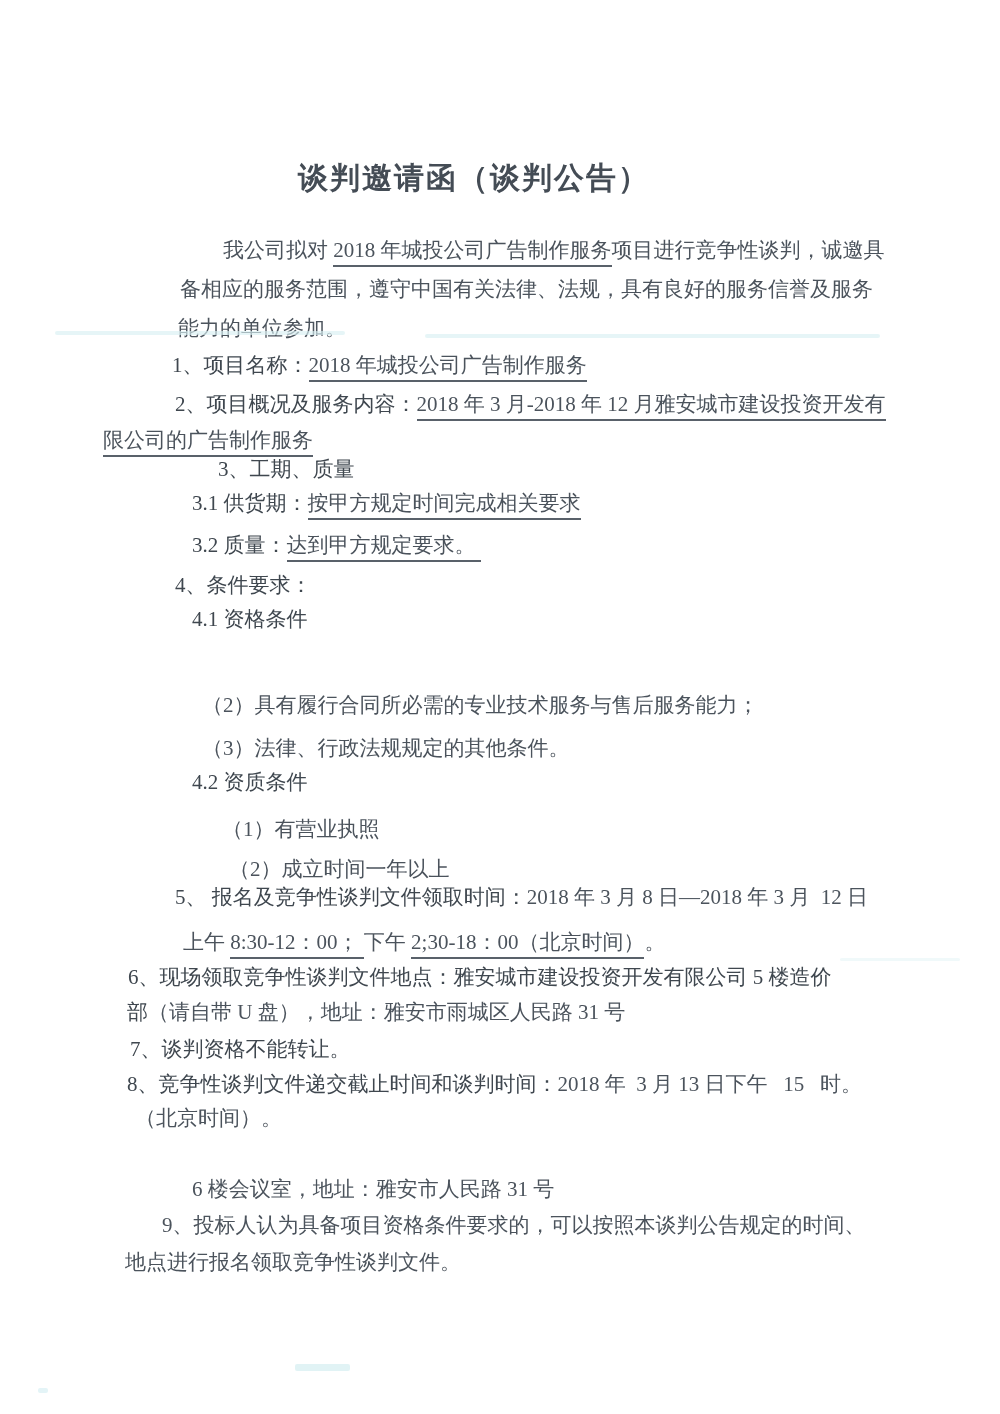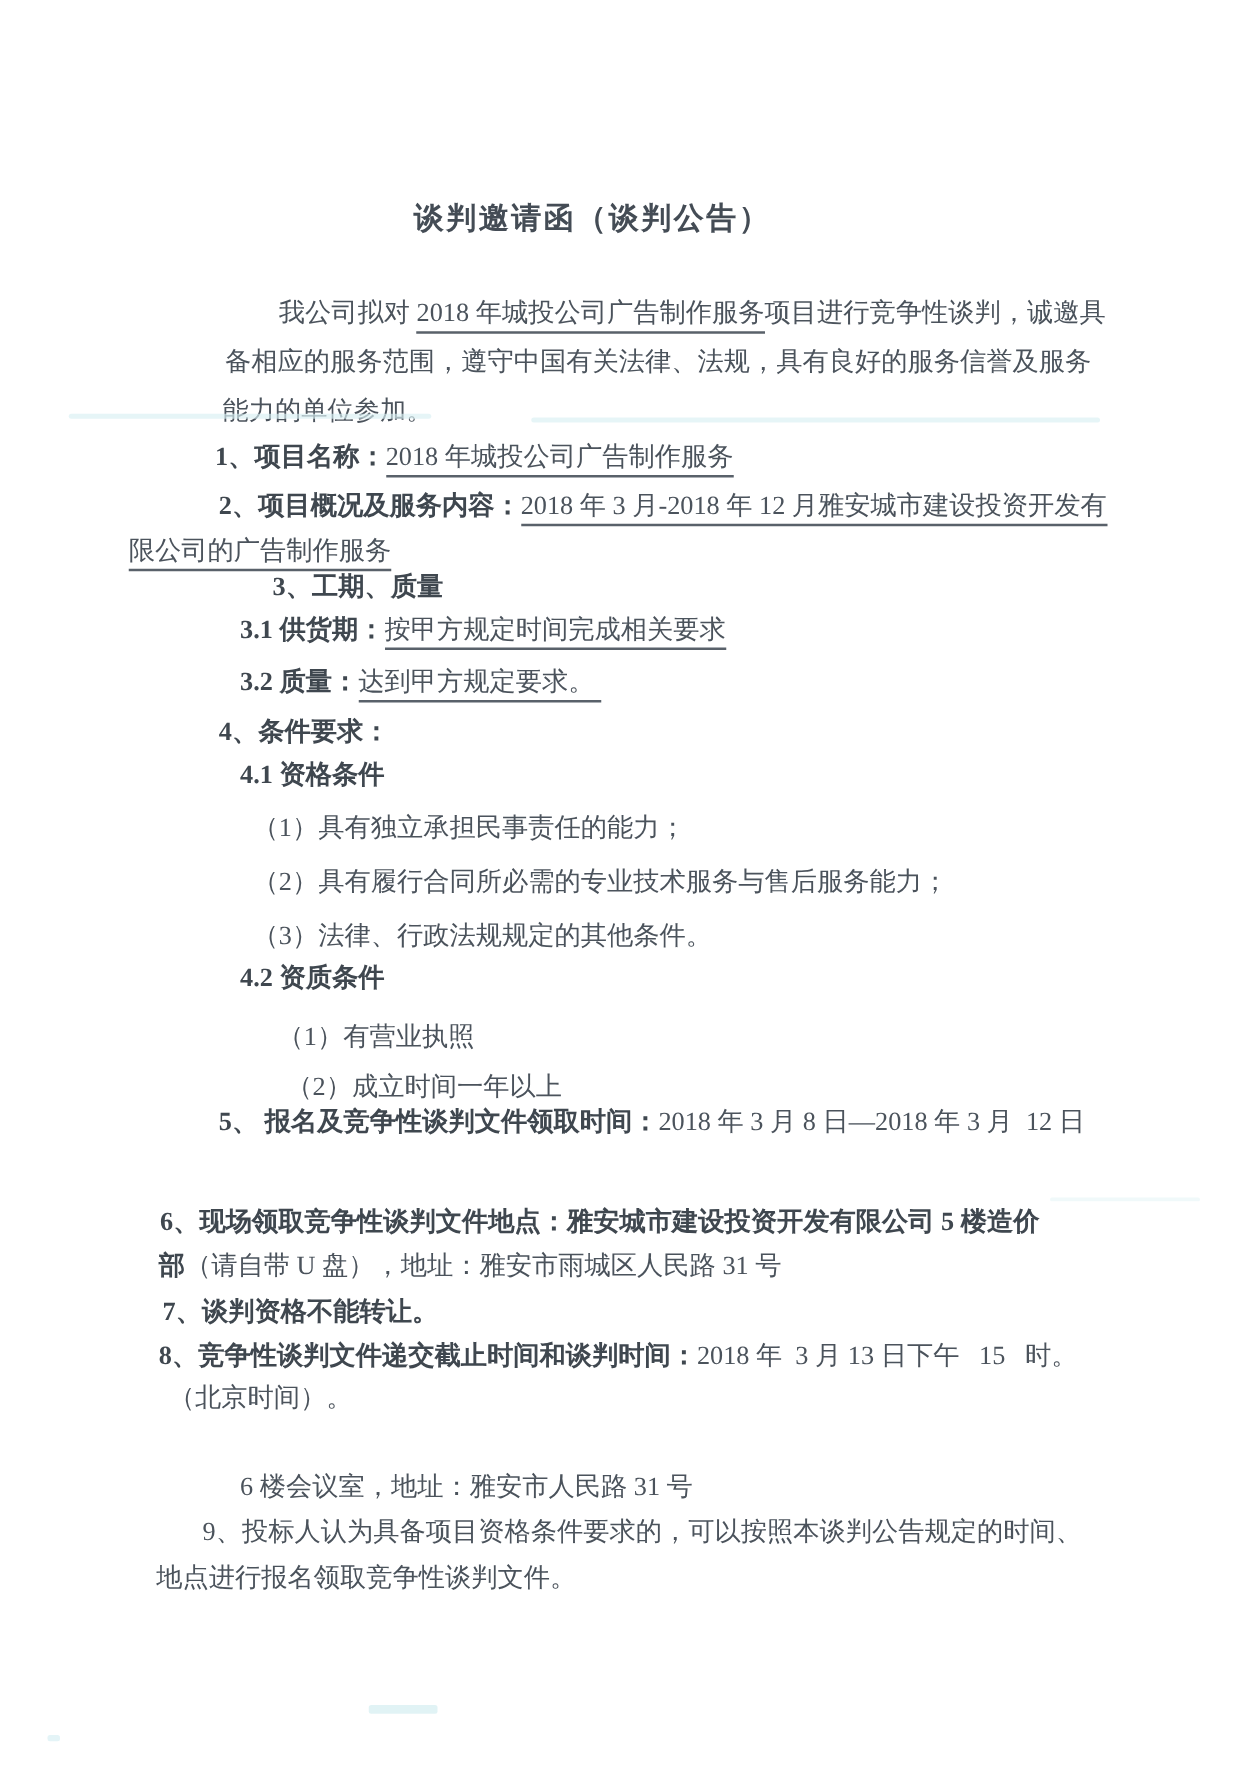--- a/index.html
+++ b/index.html
@@ -1,24 +1,24 @@
 <!DOCTYPE html>
 <html><head>
 <meta charset="utf-8">
 <style>
   html,body{margin:0;padding:0;background:#ffffff;}
   body{width:1000px;height:1414px;position:relative;overflow:hidden;
        font-family:"Liberation Serif","DejaVu Serif",serif;}
   .page{position:absolute;inset:0;background:#ffffff;}
   .title{position:absolute;top:158px;left:0;width:948px;margin:0;
-         text-align:center;font-size:24px;font-weight:700;letter-spacing:2px;
+         text-align:center;font-size:30px;font-weight:700;letter-spacing:2px;
          color:#444c55;white-space:pre;}
   .line{position:absolute;font-size:21px;line-height:1.25;color:#4b535c;
         white-space:pre;}
-  .b{font-weight:700;color:#3f474f;}
+  .b{font-weight:400;color:#3f474f;}
   .u{border-bottom:2px solid #59616a;padding-bottom:3px;}
   .streak{position:absolute;background:#d9f0f3;opacity:.65;border-radius:2px;
           pointer-events:none;}
 </style>
 </head>
 <body>
 
 <div class="page">
 
   <h1 class="title">谈判邀请函（谈判公告）</h1>
@@ -31,28 +31,28 @@
 
   <div class="line" style="top:391px;left:175px;"><span class="b">2、项目概况及服务内容：</span><span class="u">2018 年 3 月-2018 年 12 月雅安城市建设投资开发有</span></div>
   <div class="line" style="top:427px;left:103px;"><span class="u">限公司的广告制作服务</span></div>
 
   <div class="line" style="top:456px;left:182px;margin-left:36px;"><span class="b">3、工期、质量</span></div>
   <div class="line" style="top:490px;left:192px;"><span class="b">3.1 供货期：</span><span class="u">按甲方规定时间完成相关要求</span></div>
   <div class="line" style="top:532px;left:192px;"><span class="b">3.2 质量：</span><span class="u">达到甲方规定要求。 </span></div>
 
   <div class="line" style="top:572px;left:175px;"><span class="b">4、条件要求：</span></div>
   <div class="line" style="top:606px;left:192px;"><span class="b">4.1 资格条件</span></div>
-  <div class="line" style="top:649px;left:202px;">（1）具有独立承担民事责任的能力；</div>
   <div class="line" style="top:692px;left:202px;">（2）具有履行合同所必需的专业技术服务与售后服务能力；</div>
   <div class="line" style="top:735px;left:202px;">（3）法律、行政法规规定的其他条件。</div>
   <div class="line" style="top:769px;left:192px;"><span class="b">4.2 资质条件</span></div>
   <div class="line" style="top:816px;left:202px;margin-left:20px;">（1）有营业执照</div>
   <div class="line" style="top:856px;left:202px;margin-left:27px;">（2）成立时间一年以上</div>
 
   <div class="line" style="top:884px;left:175px;"><span class="b">5、 报名及竞争性谈判文件领取时间：</span><span>2018 年 3 月 8 日—2018 年 3 月  12 日</span></div>
+  <div class="line" style="top:929px;left:183px;"><span>上午 </span><span class="u">8:30-12：00； </span><span>下午 </span><span class="u">2;30-18：00（北京时间）</span><span>。</span></div>
 
   <div class="line" style="top:964px;left:128px;"><span class="b">6、现场领取竞争性谈判文件地点：</span><span class="b">雅安城市建设投资开发有限公司 5 楼造价</span></div>
   <div class="line" style="top:999px;left:127px;"><span class="b">部</span><span>（请自带 U 盘），地址：雅安市雨城区人民路 31 号</span></div>
 
   <div class="line" style="top:1036px;left:130px;"><span class="b">7、谈判资格不能转让。</span></div>
 
   <div class="line" style="top:1071px;left:127px;"><span class="b">8、竞争性谈判文件递交截止时间和谈判时间：</span><span>2018 年  3 月 13 日下午   15   时。</span></div>
   <div class="line" style="top:1105px;left:135px;">（北京时间）。</div>
 
   <div class="line" style="top:1176px;left:192px;">6 楼会议室，地址：雅安市人民路 31 号</div>

